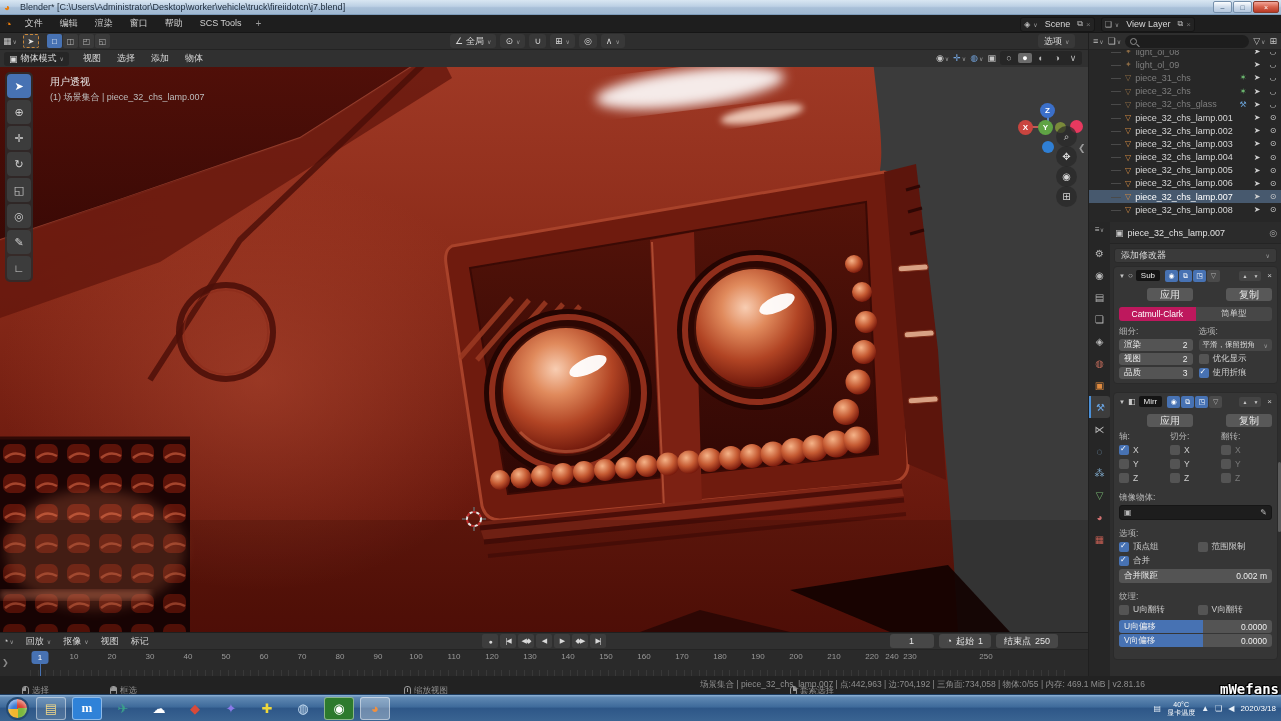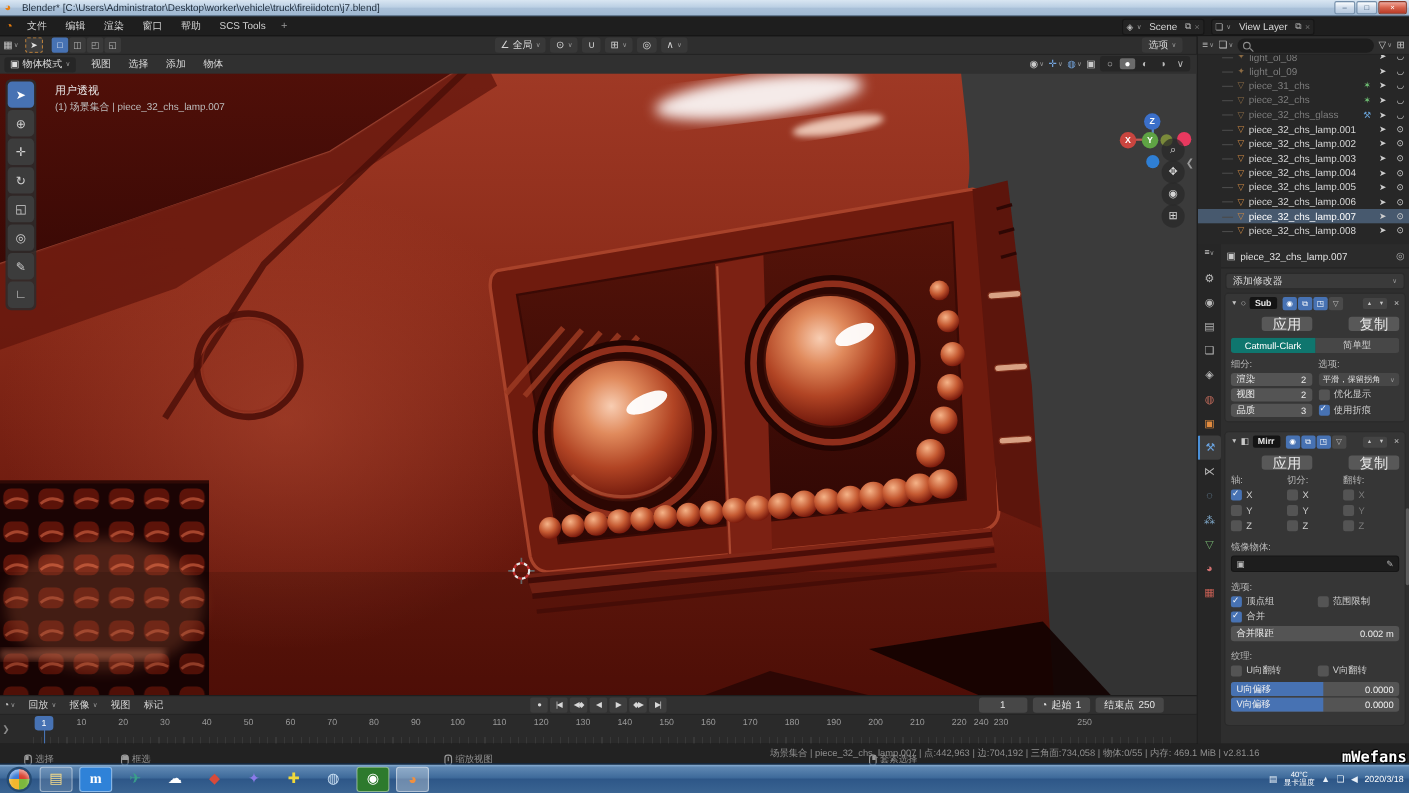--- a/index.html
+++ b/index.html
@@ -131,32 +131,32 @@
   .crumb-ico { color:#c9c9c9; font-size:9px; }
   .crumb { color:#e2e2e2; font-size:9px; flex:1; white-space:nowrap; overflow:hidden; }
   .pin { color:#a8a8a8; font-size:9px; }
   .add-mod { position:absolute; left:4px; right:5px; top:26px; height:15px; background:#3a3a3a; border:1px solid #2a2a2a; border-radius:3px; display:flex; align-items:center; justify-content:space-between; padding:0 6px; color:#d8d8d8; font-size:9px; }
   .mod-panel { position:absolute; left:3px; right:4px; background:#363636; border:1px solid #2a2a2a; border-radius:4px; padding:0 5px; }
   .mod-panel.sub { top:44px; height:118px; }
   .mod-panel.mirr { top:170px; height:268px; }
   .mod-hdr { height:17px; display:flex; align-items:center; gap:3px; }
   .mh-exp { color:#c5c5c5; font-size:6px; }
   .mh-ico { color:#c9c9c9; font-size:8px; }
-  .mh-name { background:#141414; color:#e8e8e8; border-radius:2px; font-size:8px; padding:1px 5px;font-weight:bold; }
+  .mh-name { background:#141414; color:#e8e8e8; border-radius:2px; font-size:8px; padding:1px 5px; }
   .mh-toggles { display:flex; gap:1px; margin-left:2px; }
   .mh-tog { width:13px; height:12px; border-radius:2px; font-size:7px; display:flex; align-items:center; justify-content:center; background:#4a4a4a; color:#b5b5b5; }
   .mh-tog[data-on="true"] { background:#4772b3; color:#fff; }
   .mh-updown { display:flex; margin-left:auto; background:#444; border-radius:2px; }
   .mh-updown span { font-size:5px; color:#c9c9c9; padding:2px 3px; }
   .mh-x { color:#c9c9c9; font-size:8px; margin-left:3px; }
   .btn-row { display:flex; gap:5px; margin-top:4px; }
-  .gbtn { flex:1; height:13px; background:#585858; border-radius:3px; color:#e8e8e8; font-size:13px; display:flex; align-items:center; justify-content:center;margin-left:28px; }
+  .gbtn { flex:1; height:13px; background:#585858; border-radius:3px; color:#e8e8e8; font-size:10px; display:flex; align-items:center; justify-content:center;margin-left:28px; }
   .seg { display:flex; margin-top:6px; height:14px; border-radius:3px; overflow:hidden; }
   .seg div { flex:1; display:flex; align-items:center; justify-content:center; font-size:8.5px; background:#474747; color:#cfcfcf; }
-  .seg div[data-on="true"] { background:#0f766e; color:#fff; }
+  .seg div[data-on="true"] { background:#be185d; color:#fff; }
   .two-col { display:flex; margin-top:5px; gap:6px; }
   .col { flex:1; }
   .sm-label { color:#b8b8b8; font-size:8.5px; height:11px; }
   .fld { background:#545454; border-radius:3px; height:12px; display:flex; align-items:center; justify-content:space-between; padding:0 5px; color:#ededed; font-size:8.5px; margin-top:2px; }
   .drop { background:#474747; border-radius:3px; height:12px; display:flex; align-items:center; justify-content:space-between; padding:0 4px; color:#dedede; font-size:7.5px; margin-top:2px; }
   .cbrow { display:flex; align-items:center; gap:4px; height:12px; margin-top:2px; color:#cfcfcf; font-size:8.5px; }
   .cb { width:10px; height:10px; border-radius:2px; background:#545454; position:relative; flex:none; }
   .cb[data-checked="true"] { background:#4772b3; }
   .cb[data-checked="true"]::before { content:"✓"; position:absolute; color:#fff; font-size:8px; left:1px; top:-1px; }
   .mirr-grid { display:flex; margin-top:4px; }

